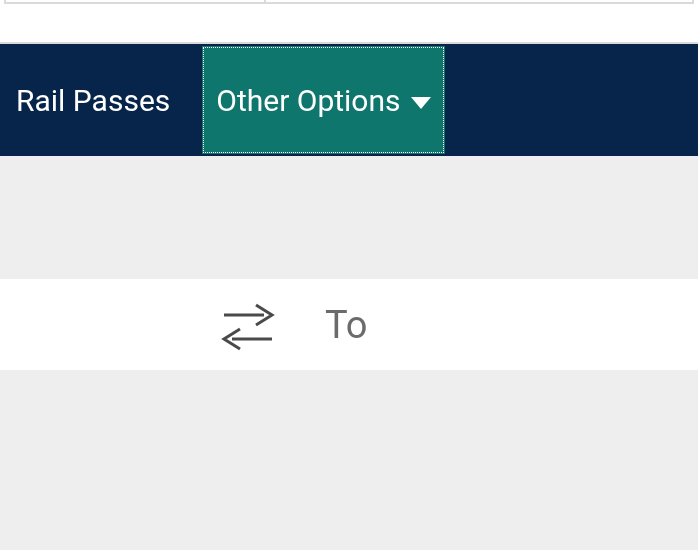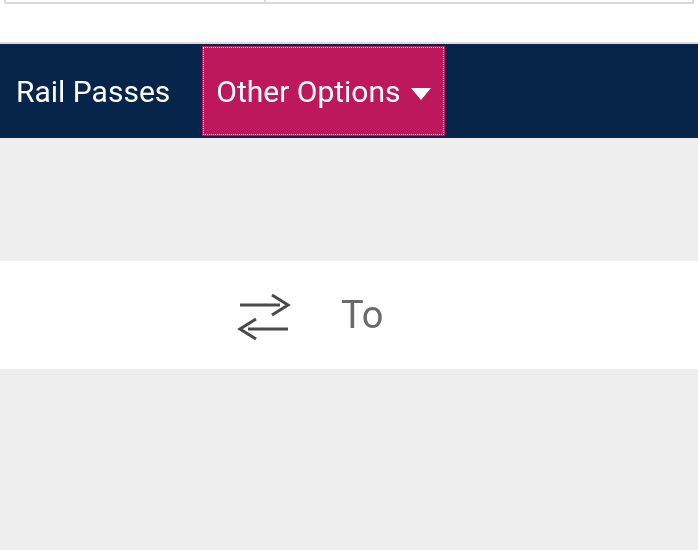--- a/index.html
+++ b/index.html
@@ -32,61 +32,60 @@
     flex: 1;
     height: 100%;
     border-right: 2px solid #dadada;
     margin-top: -38px;
     margin-right: 4px;
     border-bottom: 2px solid #dadada;
     background: #ffffff;
   }
   .navbar {
     background: #07254a;
-    height: 94px;
+    height: 112px;
     display: flex;
     align-items: stretch;
   }
   .nav-item {
     display: flex;
     align-items: center;
     padding: 0 30px;
     color: #ffffff;
     font-size: 30px;
     font-weight: 400;
     cursor: pointer;
     white-space: nowrap;
   }
   .nav-item.first { padding-left: 16px; padding-right: 30px; }
   .nav-item.active {
-    background: #be185d;
+    background: #0f766e;
     outline: 1px dotted #ffffff;
     outline-offset: -2px;
     margin: 2px;
     padding: 0 14px;
   }
   .nav-item .caret {
     display: inline-block;
     margin-left: 10px;
     width: 0;
     height: 0;
     border-left: 10px solid transparent;
     border-right: 10px solid transparent;
     border-top: 12px solid #ffffff;
     position: relative;
     top: 3px;
   }
   .nav-spacer { flex: 0 0 40px; }
   .midgap { height: 123px; background: #eeeeee; }
   .search-row {
     background: #ffffff;
-    height: 108px;
+    height: 91px;
     display: flex;
     align-items: center;
-    padding-left: 16px;
   }
   .from-area { width: 200px; height: 100%; }
   .swap-col {
     width: 95px;
     display: flex;
     align-items: center;
     justify-content: center;
     cursor: pointer;
   }
   .to-field {

